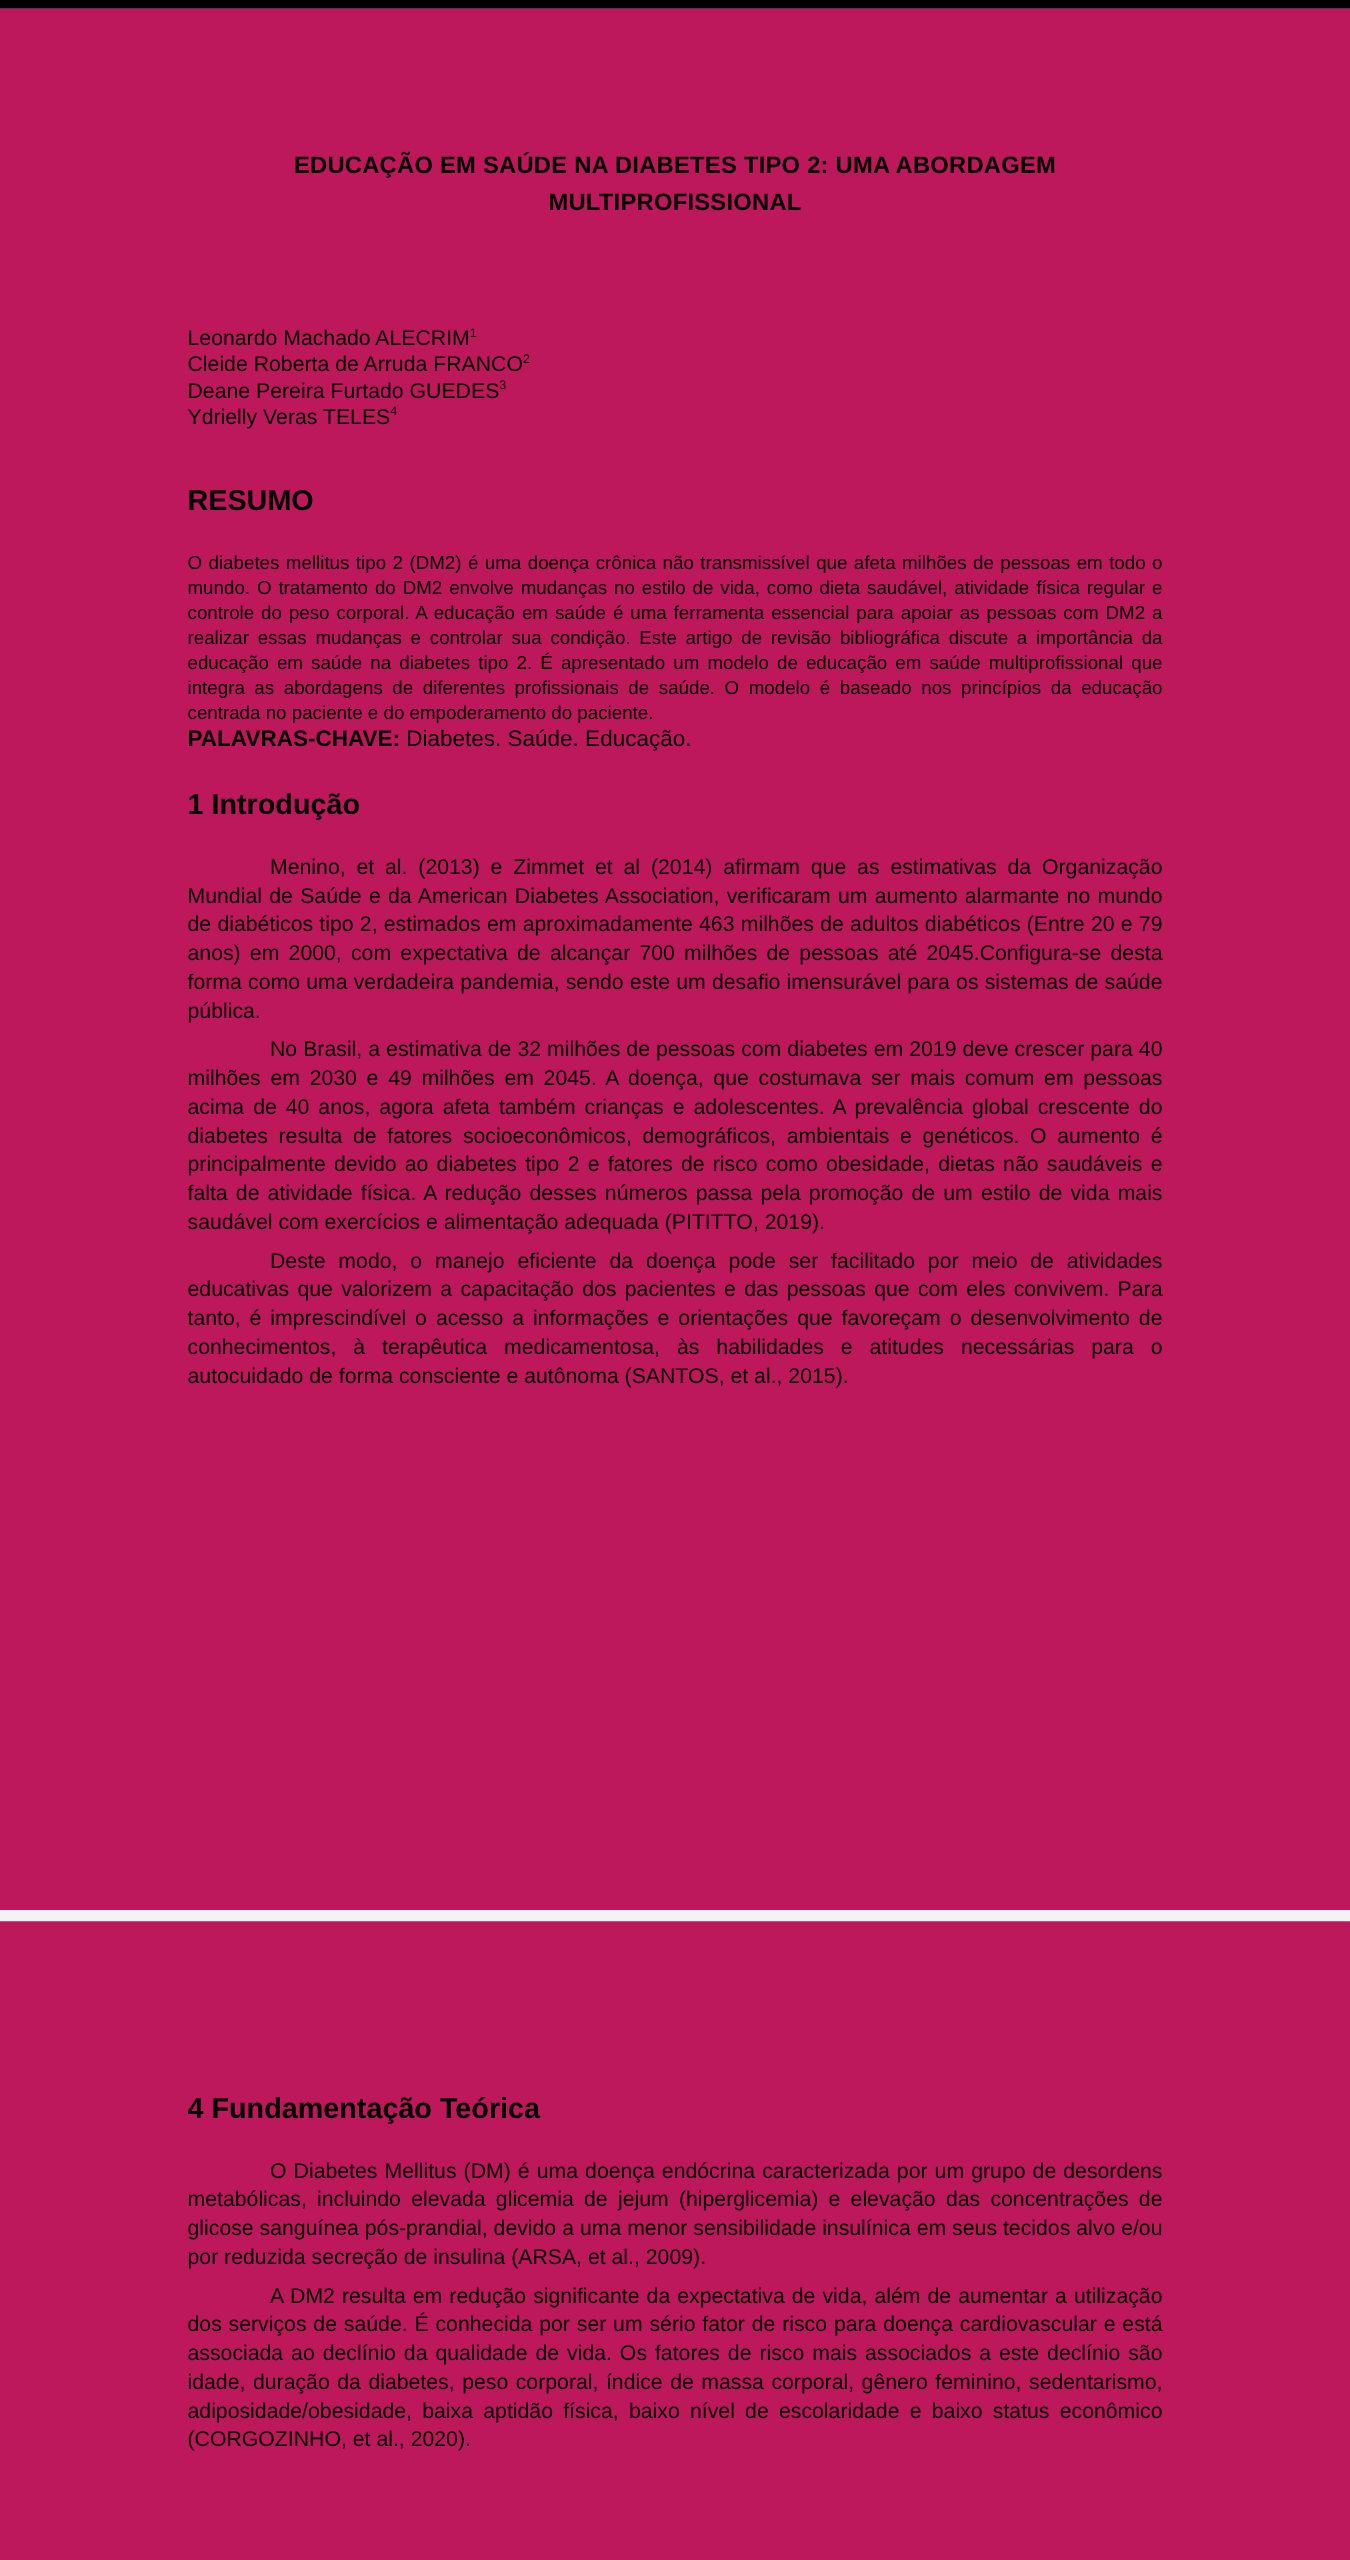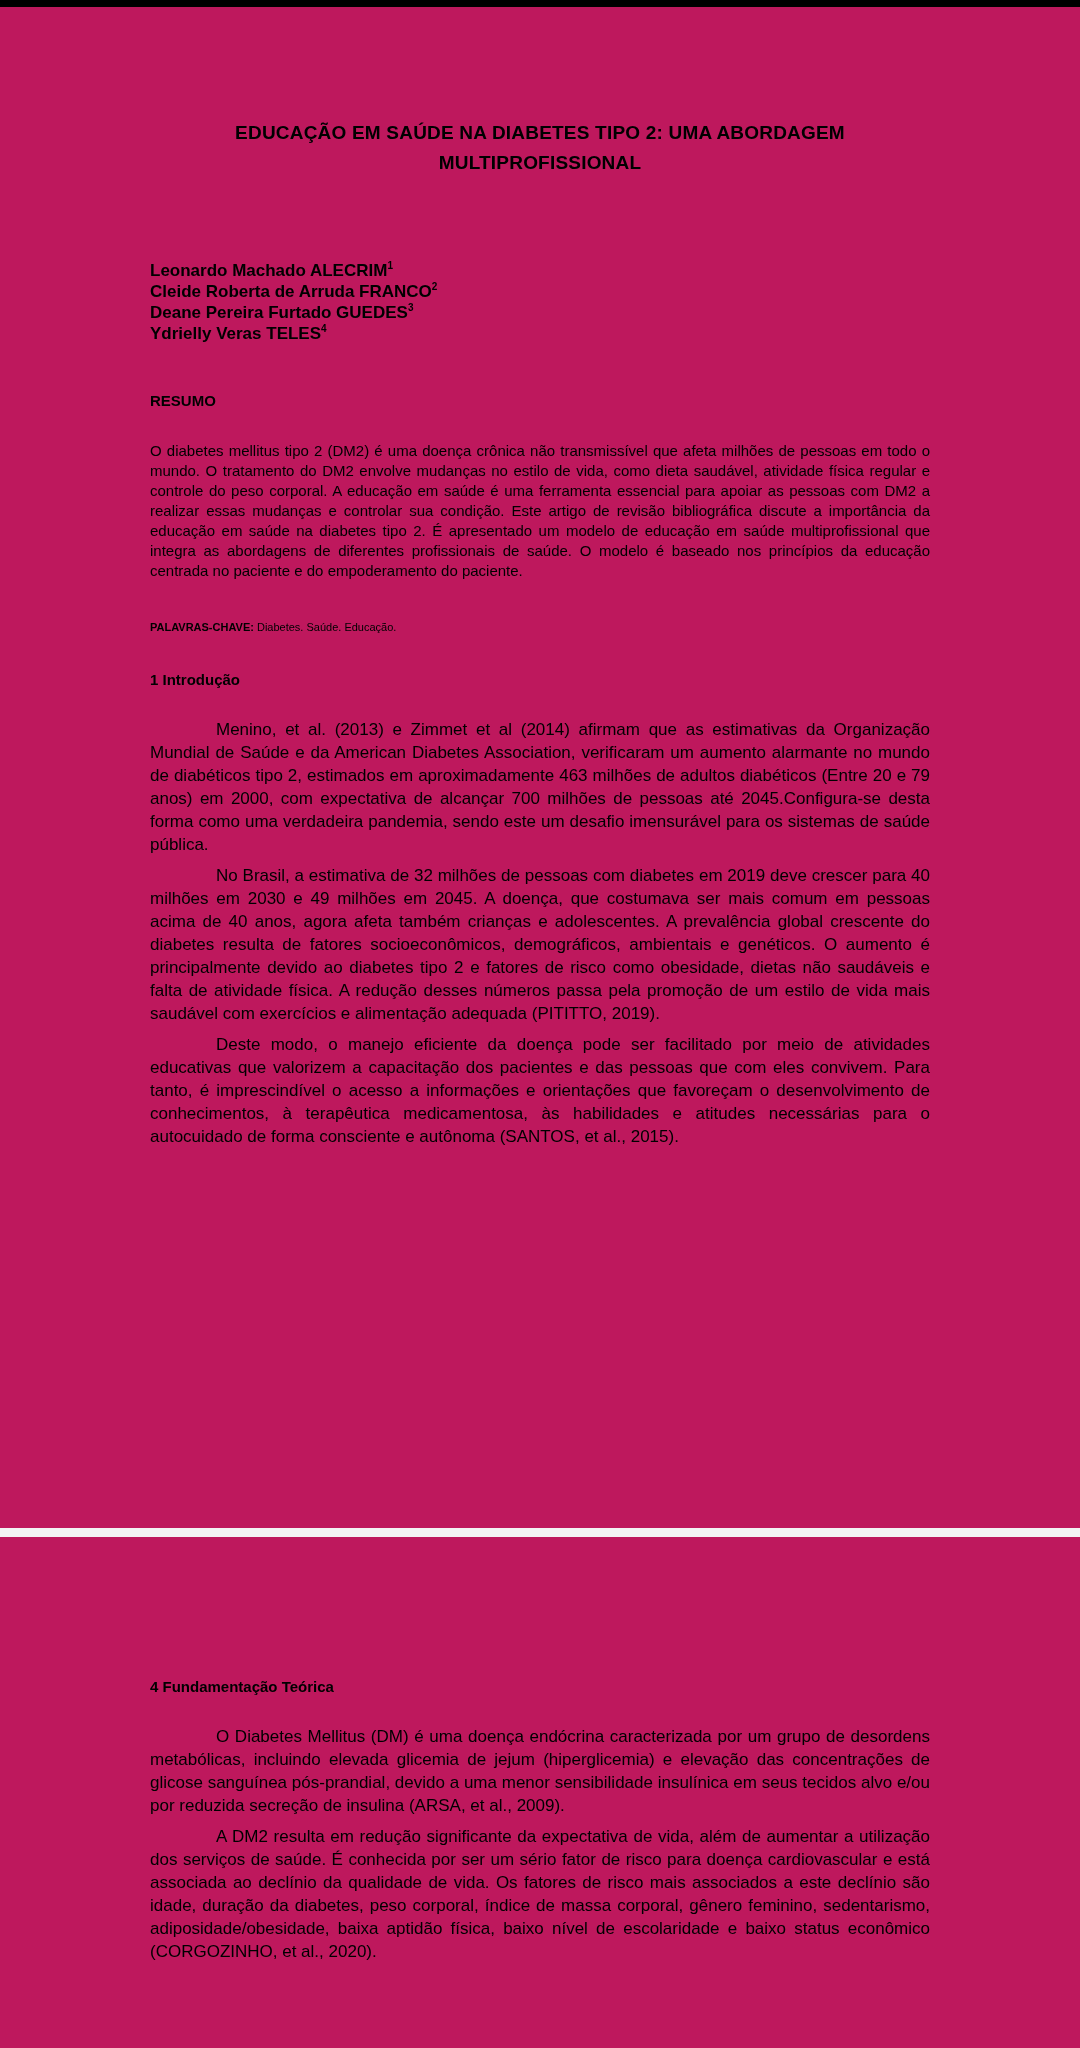--- a/index.html
+++ b/index.html
@@ -43,50 +43,49 @@
     max-width: 680px;
     text-align: center;
     font-size: 19px;
     line-height: 30px;
     font-weight: bold;
     letter-spacing: 0.2px;
   }
 
   .authors {
     margin-top: 82px;
-    font-weight: bold;
+    font-weight: normal;
     font-size: 17px;
     line-height: 21px;
   }
   .author-line { white-space: nowrap; }
   .author-line sup {
     font-size: 10px;
     line-height: 0;
     vertical-align: super;
   }
 
   .section-heading {
-    font-size: 15px;
+    font-size: 23px;
     font-weight: bold;
     line-height: 21px;
   }
   .resumo-heading   { margin-top: 46px; }
   .intro-heading    { margin-top: 32px; }
   .fund-heading     { margin-top: 0; }
 
   .abstract-text {
     margin-top: 30px;
     font-size: 15px;
     line-height: 20px;
     text-align: justify;
   }
 
   .keywords {
-    margin-top: 36px;
-    font-size: 11px;
+    font-size: 18px;
     line-height: 20px;
   }
   .keywords .kw-label { font-weight: bold; }
 
   .body-paragraph {
     margin-top: 8px;
     font-size: 17px;
     line-height: 23px;
     text-align: justify;
     text-indent: 66px;

